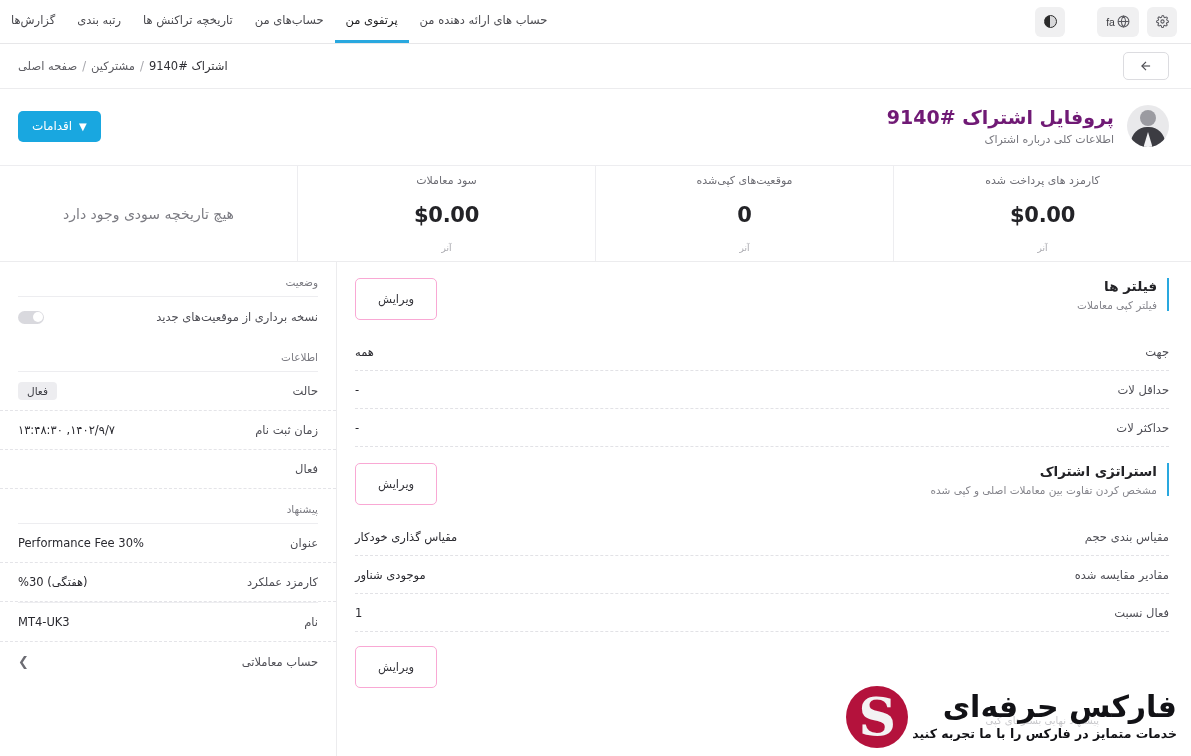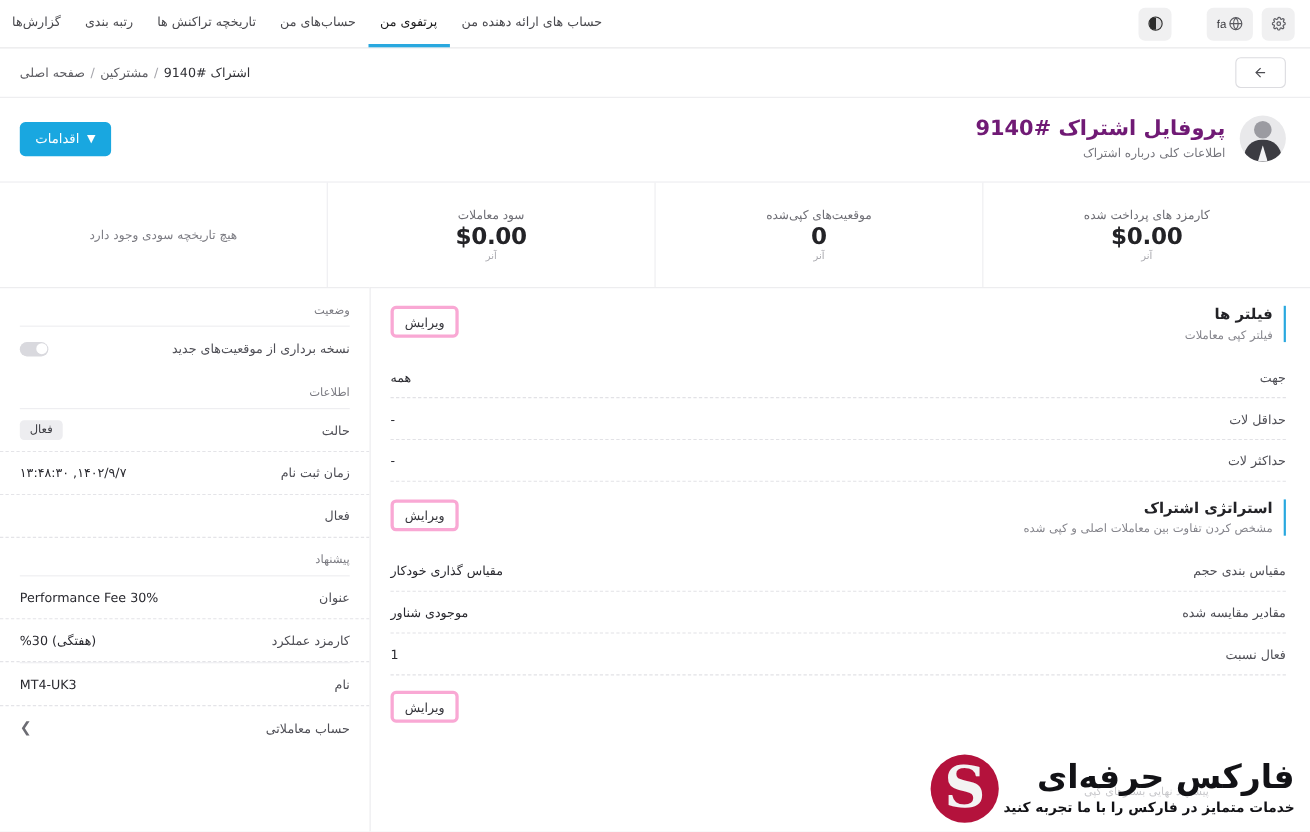--- a/index.html
+++ b/index.html
@@ -139,27 +139,27 @@
     background: #fff;
     border-top: 1px solid #ededf0;
     display: flex;
     height: 96px;
   }
   .stat {
     flex: 1;
     display: flex; flex-direction: column;
     align-items: center; justify-content: center;
     border-left: 1px solid #ededf0;
-    gap: 1px;
+    gap: 16px;
   }
   .stat:last-child { border-left: none; }
   .stat-label { font-size: 11px; color: #6d6d74; }
   .stat-value { font-size: 21px; font-weight: bold; color: #232327; letter-spacing: -0.3px; }
   .stat-unit { font-size: 9px; color: #a8a8ae; }
-  .stat-empty { font-size: 11px; color: #7c7c83; }
+  .stat-empty { font-size: 14px; color: #7c7c83; }
 
   
   .content {
     display: flex;
     height: calc(756px - 44px - 45px - 76px - 96px);
   }
   .col-main {
     flex: 1;
     background: #fff;
     border-left: 1px solid #ececee;
@@ -178,25 +178,25 @@
   .sec-head {
     display: flex;
     align-items: flex-start;
     justify-content: space-between;
     padding: 16px 22px 13px 18px;
   }
   .sec-title-wrap { border-right: 2px solid #29a8df; padding-right: 10px; }
   .sec-title { font-size: 13.5px; color: #232327; font-weight: bold; }
   .sec-sub { font-size: 10.5px; color: #84848b; margin-top: 5px; }
   .edit-btn {
-    border: 3px solid #f9a8d4;
+    border: 1px solid #f9a8d4;
     background: #fff;
     border-radius: 5px;
-    height: 29px;
-    padding: 0 10px;
+    height: 42px;
+    padding: 0 22px;
     font-size: 11.5px;
     color: #35353b;
     cursor: pointer;
     font-family: inherit;
   }
   .kv-list { padding: 0 22px 0 18px; }
   .kv {
     display: flex;
     align-items: center;
     justify-content: space-between;

